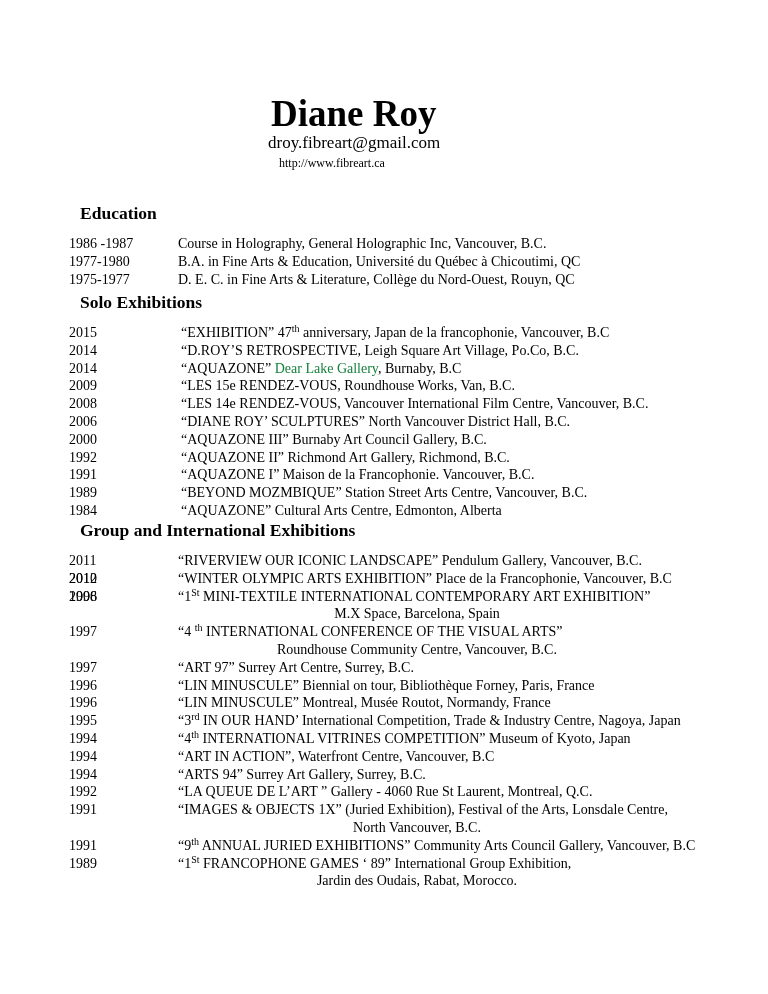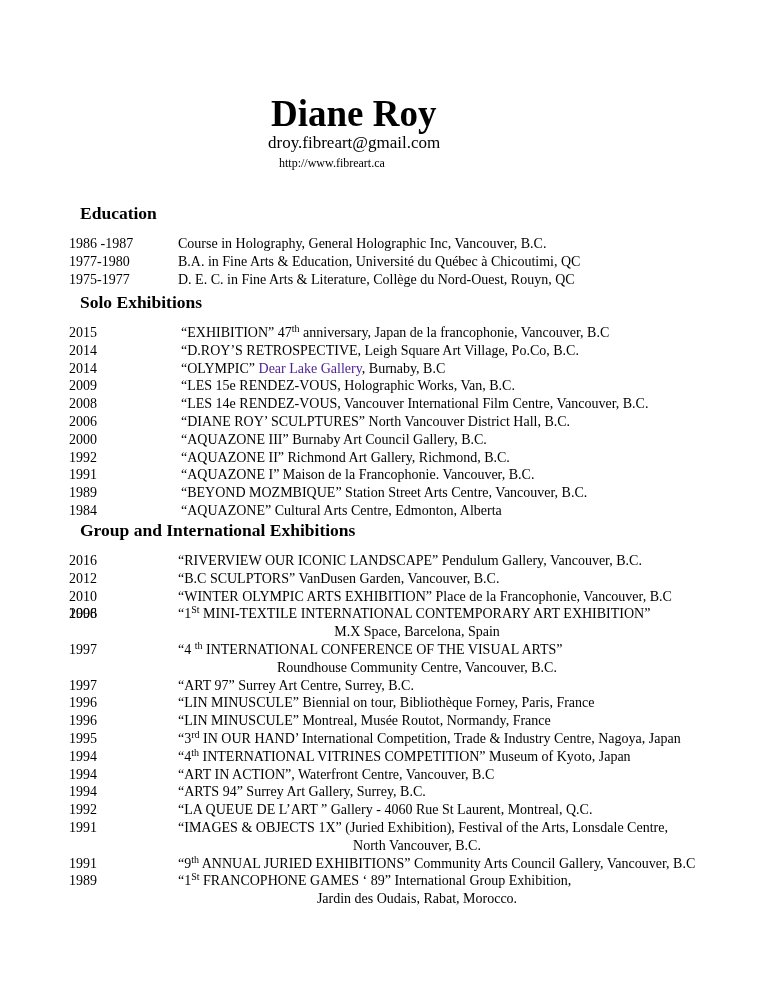--- a/index.html
+++ b/index.html
@@ -17,21 +17,21 @@
   .url { position: absolute; left: 279px; top: 153px; font-size: 12px; line-height: 20px; white-space: nowrap; }
   .section { position: absolute; left: 68px; width: 690px; }
   .section h2 {
     margin: 12px; font-size: 17.5px; font-weight: bold; line-height: 20px; white-space: nowrap;
   }
   .row { position: relative; font-size: 14px; line-height: 17.8px; white-space: nowrap; }
   .row .year { position: absolute; left: 1px; top: 0; }
   .row .desc { margin-left: 112px; text-align: center; }
   .row .cont { display: block; padding-left: 8px; }
   sup { font-size: 10px; line-height: 0; vertical-align: 5px; }
-  .gray { color: #4c1d95; }
+  .gray { color: #15803d; }
   #education { top: 191px; }
   #education .desc { margin-left: 110px; }
   #solo { top: 280px; }
   #solo .desc { margin-left: 113px; }
   #group { top: 508px; }
   #group .desc { margin-left: 110px; }
 </style>
 </head>
 <body>
 
@@ -48,37 +48,37 @@
       <div class="row"><span class="year">1977-1980</span><span class="desc"><span>B.A. in Fine Arts &amp; Education, Université du Québec à Chicoutimi, QC</span></span></div>
       <div class="row"><span class="year">1975-1977</span><span class="desc"><span>D. E. C. in Fine Arts &amp; Literature, Collège du Nord-Ouest, Rouyn, QC</span></span></div>
     </div>
 </div>
 
 <div class="section" id="solo">
   <h2>Solo Exhibitions</h2>
   <div class="list">
       <div class="row"><span class="year">2015</span><span class="desc"><span>“EXHIBITION” 47</span><sup>th</sup><span> anniversary, Japan de la francophonie, Vancouver, B.C</span></span></div>
       <div class="row"><span class="year">2014</span><span class="desc"><span>“D.ROY’S RETROSPECTIVE, Leigh Square Art  Village, Po.Co, B.C.</span></span></div>
-      <div class="row"><span class="year">2014</span><span class="desc"><span>“OLYMPIC” </span><span class="gray">Dear Lake Gallery</span><span>, Burnaby, B.C</span></span></div>
-      <div class="row"><span class="year">2009</span><span class="desc"><span>“LES 15e RENDEZ-VOUS, Holographic Works, Van, B.C.</span></span></div>
+      <div class="row"><span class="year">2014</span><span class="desc"><span>“AQUAZONE” </span><span class="gray">Dear Lake Gallery</span><span>, Burnaby, B.C</span></span></div>
+      <div class="row"><span class="year">2009</span><span class="desc"><span>“LES 15e RENDEZ-VOUS, Roundhouse Works, Van, B.C.</span></span></div>
       <div class="row"><span class="year">2008</span><span class="desc"><span>“LES 14e RENDEZ-VOUS, Vancouver International Film Centre, Vancouver, B.C.</span></span></div>
       <div class="row"><span class="year">2006</span><span class="desc"><span>“DIANE ROY’ SCULPTURES” North Vancouver District Hall, B.C.</span></span></div>
       <div class="row"><span class="year">2000</span><span class="desc"><span>“AQUAZONE III” Burnaby Art Council Gallery, B.C.</span></span></div>
       <div class="row"><span class="year">1992</span><span class="desc"><span>“AQUAZONE II” Richmond Art Gallery, Richmond, B.C.</span></span></div>
       <div class="row"><span class="year">1991</span><span class="desc"><span>“AQUAZONE I” Maison de la Francophonie. Vancouver, B.C.</span></span></div>
       <div class="row"><span class="year">1989</span><span class="desc"><span>“BEYOND MOZMBIQUE” Station Street Arts Centre, Vancouver, B.C.</span></span></div>
       <div class="row"><span class="year">1984</span><span class="desc"><span>“AQUAZONE” Cultural Arts Centre, Edmonton, Alberta</span></span></div>
     </div>
 </div>
 
 <div class="section" id="group">
   <h2>Group and International Exhibitions</h2>
   <div class="list">
-      <div class="row"><span class="year">2016</span><span class="desc"><span>“RIVERVIEW OUR ICONIC LANDSCAPE” Pendulum Gallery, Vancouver, B.C.</span></span></div>
-      <div class="row"><span class="year">2012</span><span class="desc"><span>“B.C SCULPTORS” VanDusen Garden, Vancouver, B.C.</span></span></div>
+      <div class="row"><span class="year">2011</span><span class="desc"><span>“RIVERVIEW OUR ICONIC LANDSCAPE” Pendulum Gallery, Vancouver, B.C.</span></span></div>
+      <div class="row"><span class="year">2012</span></div>
       <div class="row"><span class="year">2010</span><span class="desc"><span>“WINTER OLYMPIC ARTS EXHIBITION” Place de la Francophonie, Vancouver, B.C</span></span></div>
       <div class="row"><span class="year">2006</span></div>
       <div class="row"><span class="year">1998</span><span class="desc"><span>“1</span><sup>St</sup><span> MINI-TEXTILE INTERNATIONAL CONTEMPORARY ART EXHIBITION”</span><span class="cont">M.X Space, Barcelona, Spain</span></span></div>
       <div class="row"><span class="year">1997</span><span class="desc"><span>“4 </span><sup>th</sup><span> INTERNATIONAL CONFERENCE OF THE VISUAL ARTS”</span><span class="cont">Roundhouse Community Centre, Vancouver, B.C.</span></span></div>
       <div class="row"><span class="year">1997</span><span class="desc"><span>“ART 97” Surrey Art Centre, Surrey, B.C.</span></span></div>
       <div class="row"><span class="year">1996</span><span class="desc"><span>“LIN MINUSCULE” Biennial on tour, Bibliothèque Forney, Paris, France</span></span></div>
       <div class="row"><span class="year">1996</span><span class="desc"><span>“LIN MINUSCULE” Montreal, Musée Routot, Normandy, France</span></span></div>
       <div class="row"><span class="year">1995</span><span class="desc"><span>“3</span><sup>rd</sup><span> IN OUR HAND’ International Competition, Trade &amp; Industry Centre, Nagoya, Japan</span></span></div>
       <div class="row"><span class="year">1994</span><span class="desc"><span>“4</span><sup>th</sup><span> INTERNATIONAL VITRINES COMPETITION” Museum of Kyoto, Japan</span></span></div>
       <div class="row"><span class="year">1994</span><span class="desc"><span>“ART IN ACTION”, Waterfront Centre, Vancouver, B.C</span></span></div>

